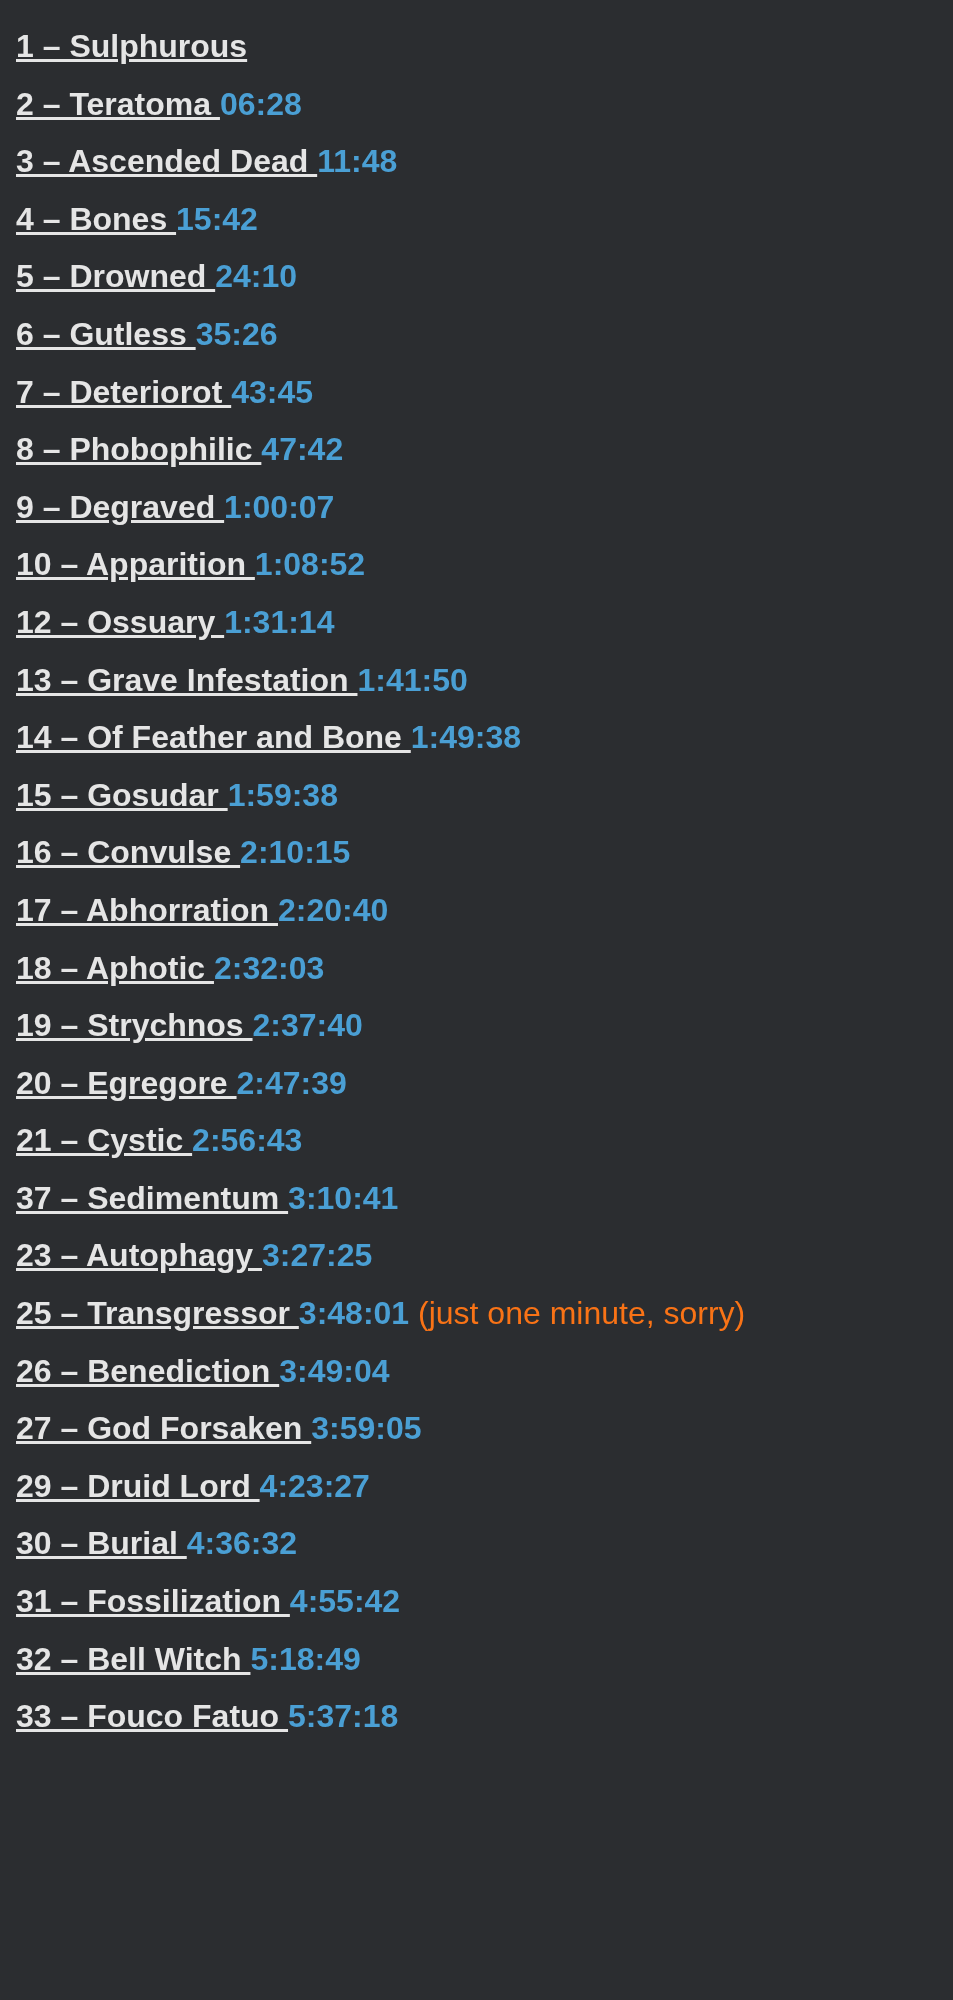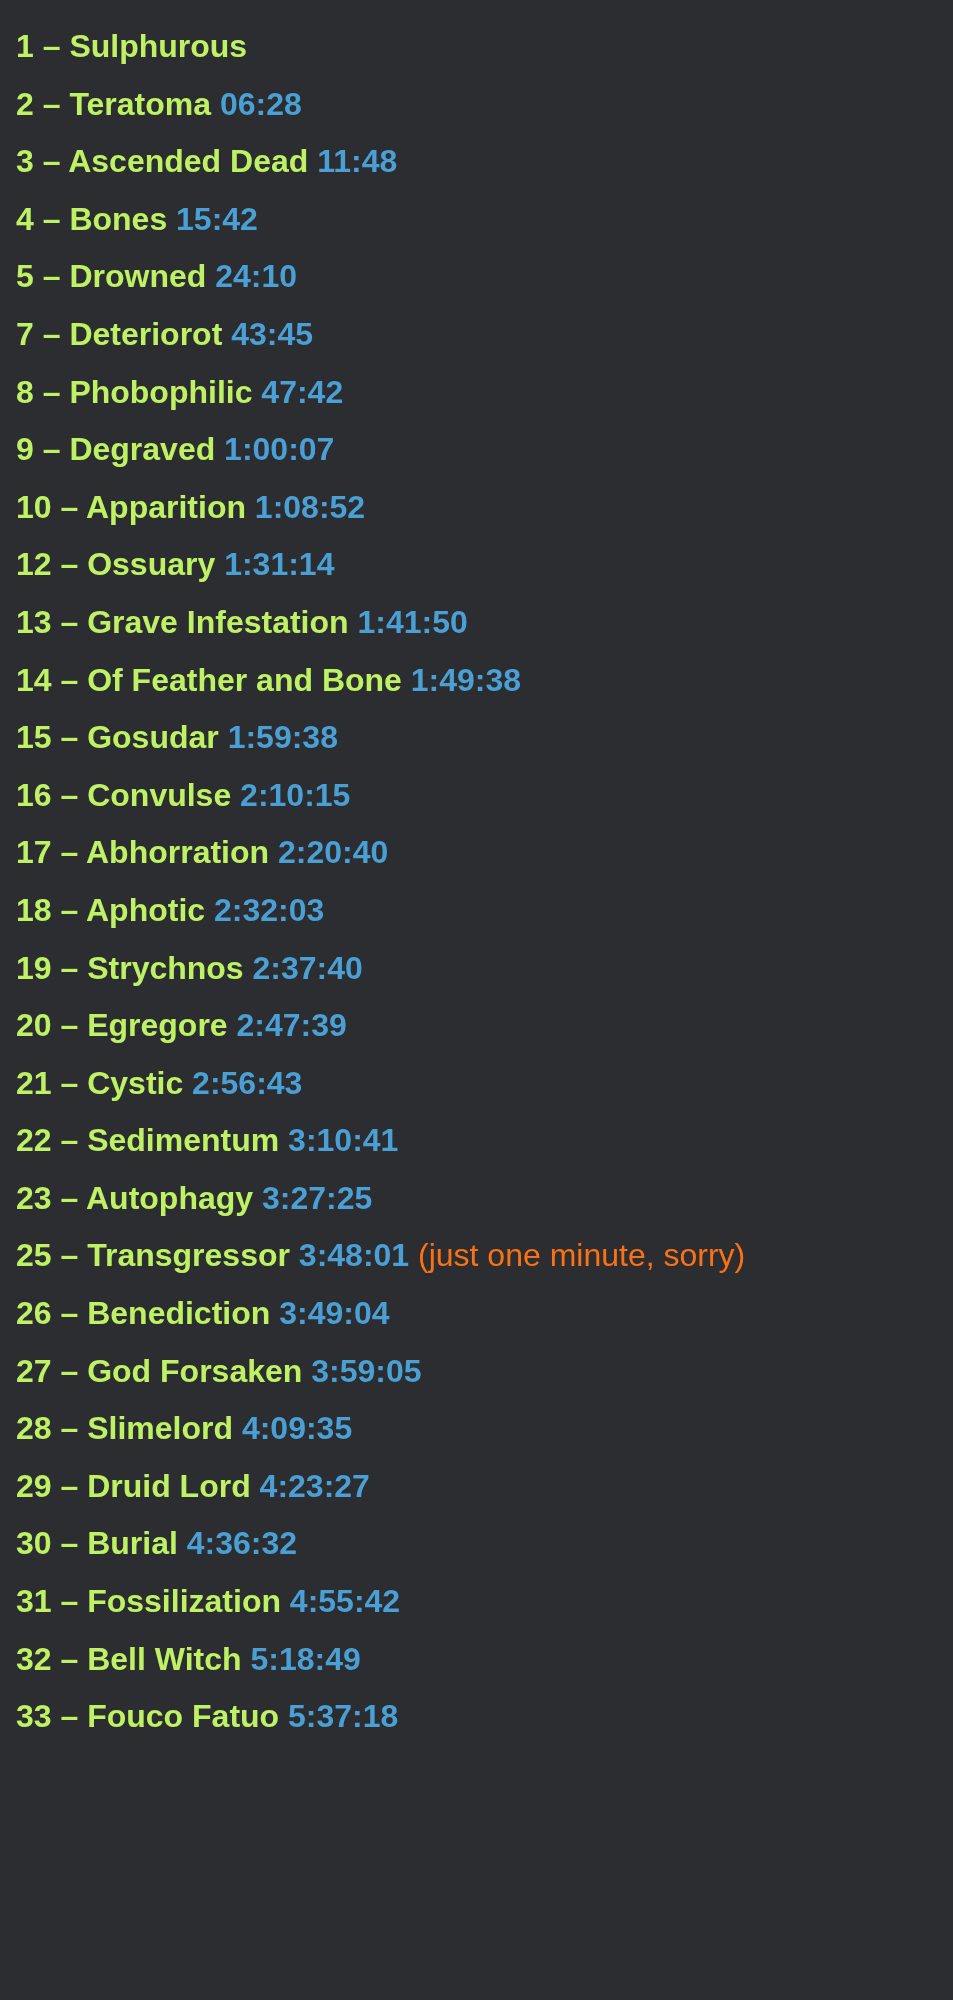--- a/index.html
+++ b/index.html
@@ -19,58 +19,59 @@
       min-height: 2000px;
     }
     .track-list {
       list-style: none;
     }
     .track-item {
       display: block;
       padding: 4px 0;
     }
     .track-name {
-      color: #bef264;
+      color: #e5e5e5;
+      text-decoration: underline;
     }
     .track-time {
       color: #4a9fd4;
       margin-top: 9px;
     }
     .track-note {
       color: #f97316;
       font-weight: normal;
     }
   </style>
 </head>
 <body>
 
 <ul class="track-list" id="track-list-container">
 <li class="track-item"><span class="track-name">1 – Sulphurous </span></li>
     <li class="track-item"><span class="track-name">2 – Teratoma </span><span class="track-time">06:28</span></li>
     <li class="track-item"><span class="track-name">3 – Ascended Dead </span><span class="track-time">11:48</span></li>
     <li class="track-item"><span class="track-name">4 – Bones </span><span class="track-time">15:42</span></li>
     <li class="track-item"><span class="track-name">5 – Drowned </span><span class="track-time">24:10</span></li>
+    <li class="track-item"><span class="track-name">6 – Gutless </span><span class="track-time">35:26</span></li>
     <li class="track-item"><span class="track-name">7 – Deteriorot </span><span class="track-time">43:45</span></li>
     <li class="track-item"><span class="track-name">8 – Phobophilic </span><span class="track-time">47:42</span></li>
     <li class="track-item"><span class="track-name">9 – Degraved </span><span class="track-time">1:00:07</span></li>
     <li class="track-item"><span class="track-name">10 – Apparition </span><span class="track-time">1:08:52</span></li>
     <li class="track-item"><span class="track-name">12 – Ossuary </span><span class="track-time">1:31:14</span></li>
     <li class="track-item"><span class="track-name">13 – Grave Infestation </span><span class="track-time">1:41:50</span></li>
     <li class="track-item"><span class="track-name">14 – Of Feather and Bone </span><span class="track-time">1:49:38</span></li>
     <li class="track-item"><span class="track-name">15 – Gosudar </span><span class="track-time">1:59:38</span></li>
     <li class="track-item"><span class="track-name">16 – Convulse </span><span class="track-time">2:10:15</span></li>
     <li class="track-item"><span class="track-name">17 – Abhorration </span><span class="track-time">2:20:40</span></li>
     <li class="track-item"><span class="track-name">18 – Aphotic </span><span class="track-time">2:32:03</span></li>
     <li class="track-item"><span class="track-name">19 – Strychnos </span><span class="track-time">2:37:40</span></li>
     <li class="track-item"><span class="track-name">20 – Egregore </span><span class="track-time">2:47:39</span></li>
     <li class="track-item"><span class="track-name">21 – Cystic </span><span class="track-time">2:56:43</span></li>
-    <li class="track-item"><span class="track-name">22 – Sedimentum </span><span class="track-time">3:10:41</span></li>
+    <li class="track-item"><span class="track-name">37 – Sedimentum </span><span class="track-time">3:10:41</span></li>
     <li class="track-item"><span class="track-name">23 – Autophagy </span><span class="track-time">3:27:25</span></li>
     <li class="track-item"><span class="track-name">25 – Transgressor </span><span class="track-time">3:48:01</span> <span class="track-note">(just one minute, sorry)</span></li>
     <li class="track-item"><span class="track-name">26 – Benediction </span><span class="track-time">3:49:04</span></li>
     <li class="track-item"><span class="track-name">27 – God Forsaken </span><span class="track-time">3:59:05</span></li>
-    <li class="track-item"><span class="track-name">28 – Slimelord </span><span class="track-time">4:09:35</span></li>
     <li class="track-item"><span class="track-name">29 – Druid Lord </span><span class="track-time">4:23:27</span></li>
     <li class="track-item"><span class="track-name">30 – Burial </span><span class="track-time">4:36:32</span></li>
     <li class="track-item"><span class="track-name">31 – Fossilization </span><span class="track-time">4:55:42</span></li>
     <li class="track-item"><span class="track-name">32 – Bell Witch </span><span class="track-time">5:18:49</span></li>
     <li class="track-item"><span class="track-name">33 – Fouco Fatuo </span><span class="track-time">5:37:18</span></li>
   </ul>
 
 </body></html>

